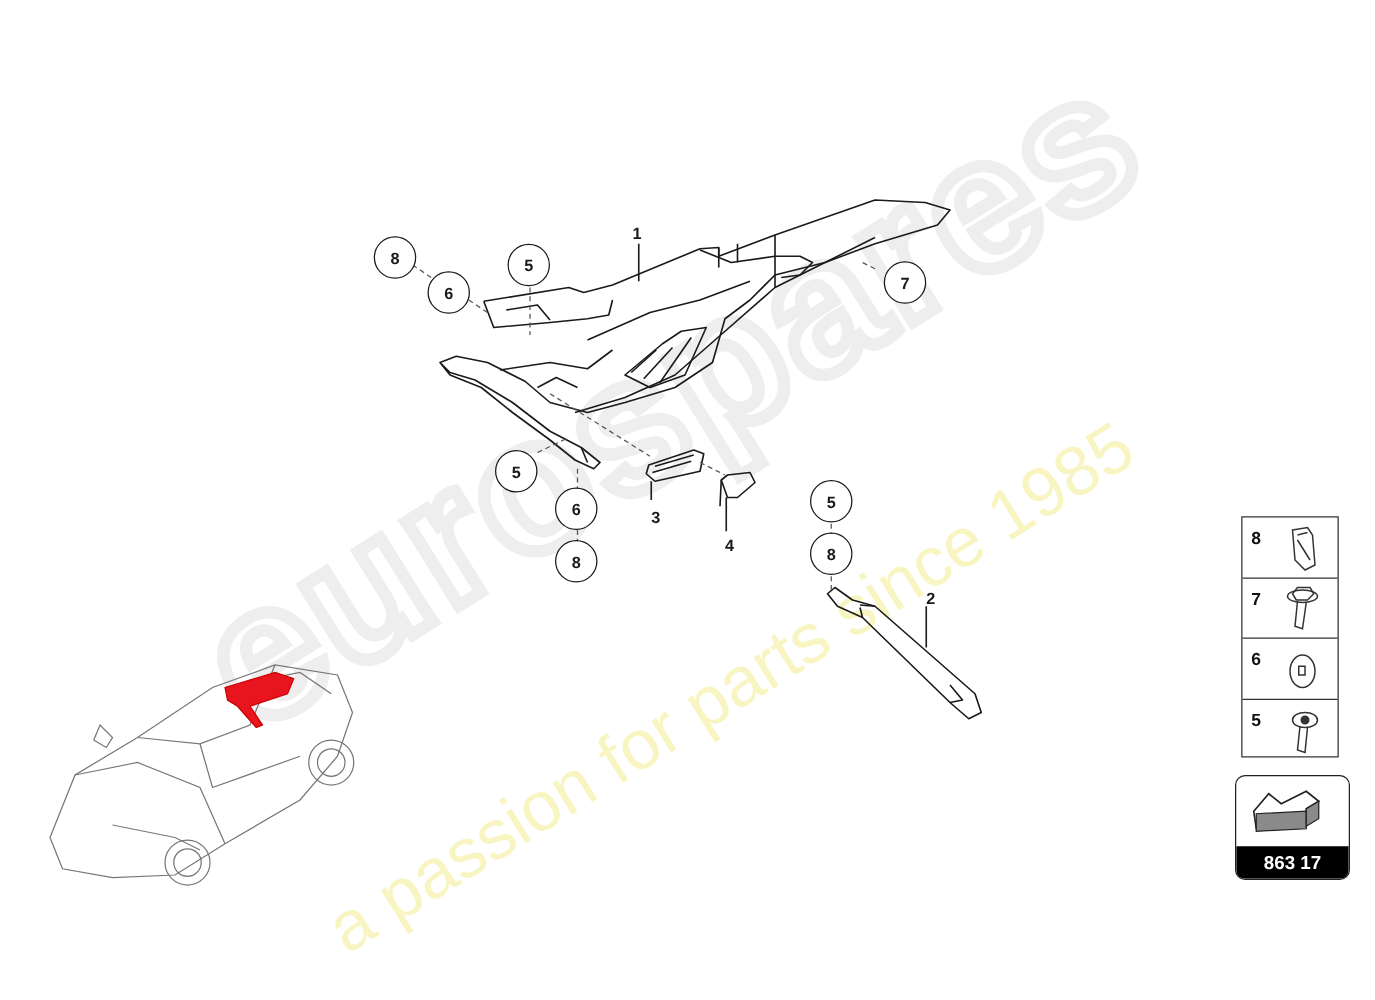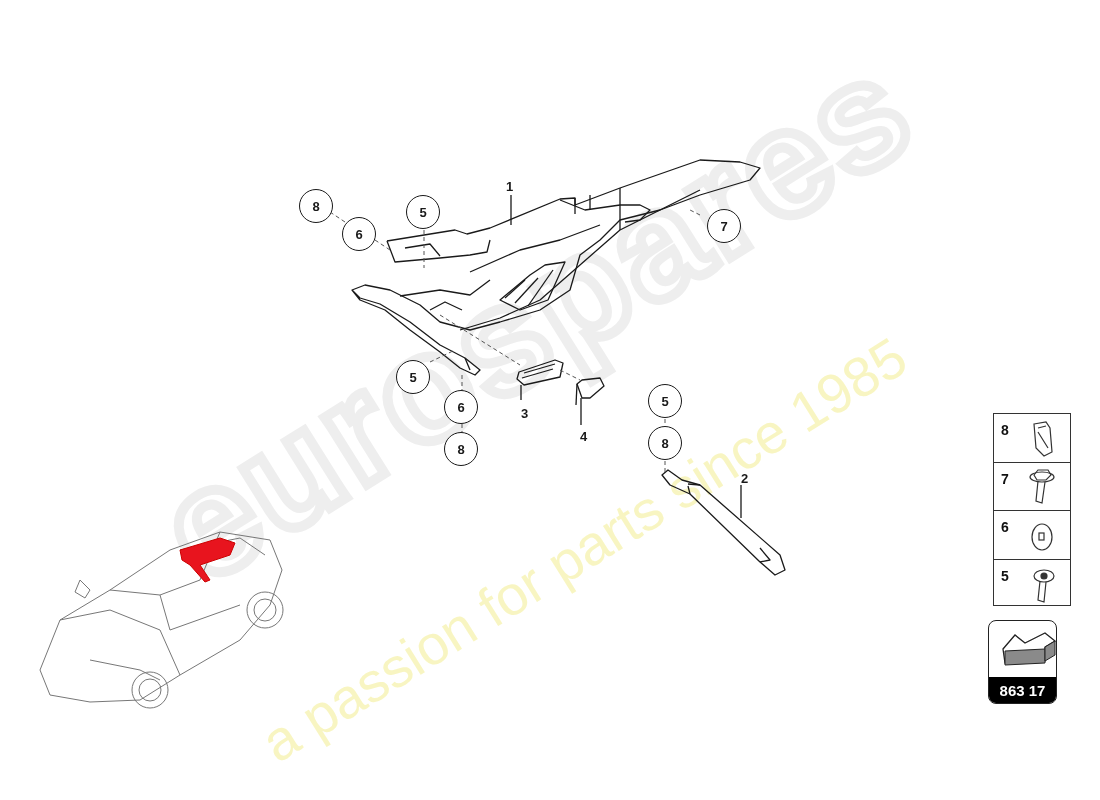--- a/index.html
+++ b/index.html
@@ -10,21 +10,21 @@
              border-radius:50%; background:#fff; box-sizing:border-box;
              display:flex; align-items:center; justify-content:center;
              font-weight:bold; font-size:13px; color:#1a1a1a; }
   .plabel { position:absolute; font-weight:bold; font-size:13px; color:#1a1a1a; }
   .legend { position:absolute; left:993px; top:413px; width:78px; height:193px;
             border:1px solid #333; box-sizing:border-box; background:#fff; }
   .legend-row { height:47.5px; border-bottom:1px solid #333; position:relative; }
   .legend-row:last-child { border-bottom:none; }
   .legend-num { position:absolute; left:7px; top:8px; font-weight:bold; font-size:14px; color:#111; }
   .legend-icon { position:absolute; left:30px; top:4px; width:40px; height:40px; }
-  .refbox { position:absolute; left:988px; top:620px; width:69px; height:84px;
+  .refbox { position:absolute; left:988px; top:620px; width:92px; height:84px;
             border:1.5px solid #222; border-radius:8px; box-sizing:border-box;
             background:#fff; overflow:hidden; }
   .refbox-num { position:absolute; left:0; bottom:0; width:100%; height:26px;
                 background:#000; color:#fff; font-weight:bold; font-size:15px;
                 display:flex; align-items:center; justify-content:center; }
   .wm1 { position:absolute; left:130px; top:470px; font-size:150px; font-weight:bold;
          color:transparent; -webkit-text-stroke:10px #eeeeee; transform:rotate(-32deg);
          transform-origin:left top; letter-spacing:4px; white-space:nowrap; }
   .wm2 { position:absolute; left:250px; top:720px; font-size:56px;
          color:#f7f4b8; transform:rotate(-32deg); transform-origin:left top;

